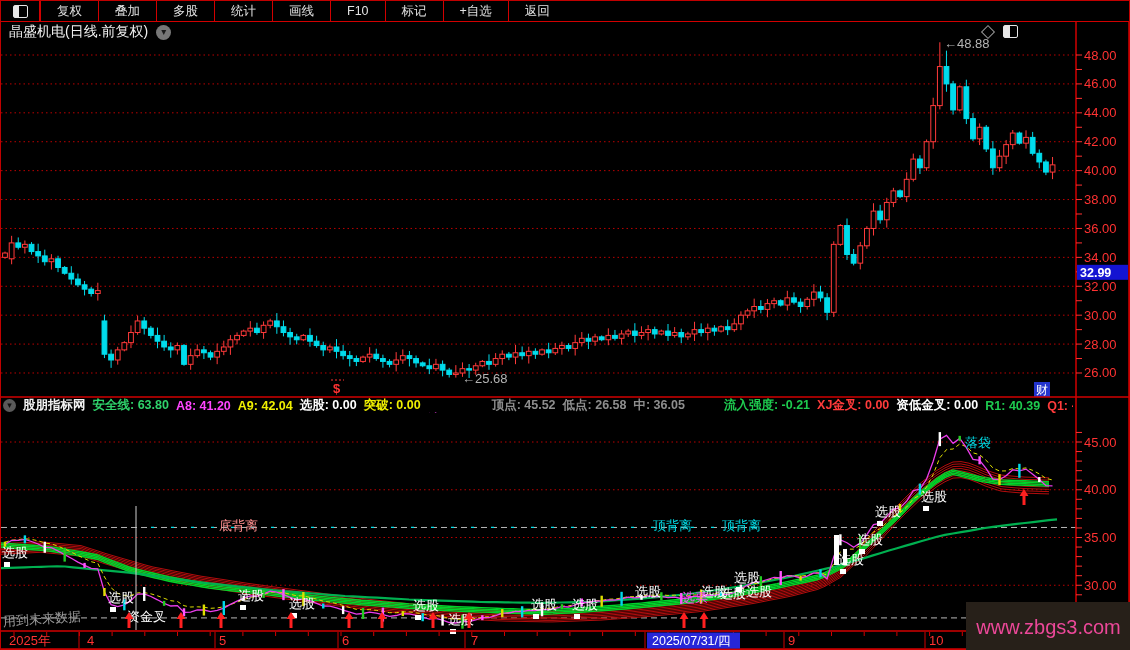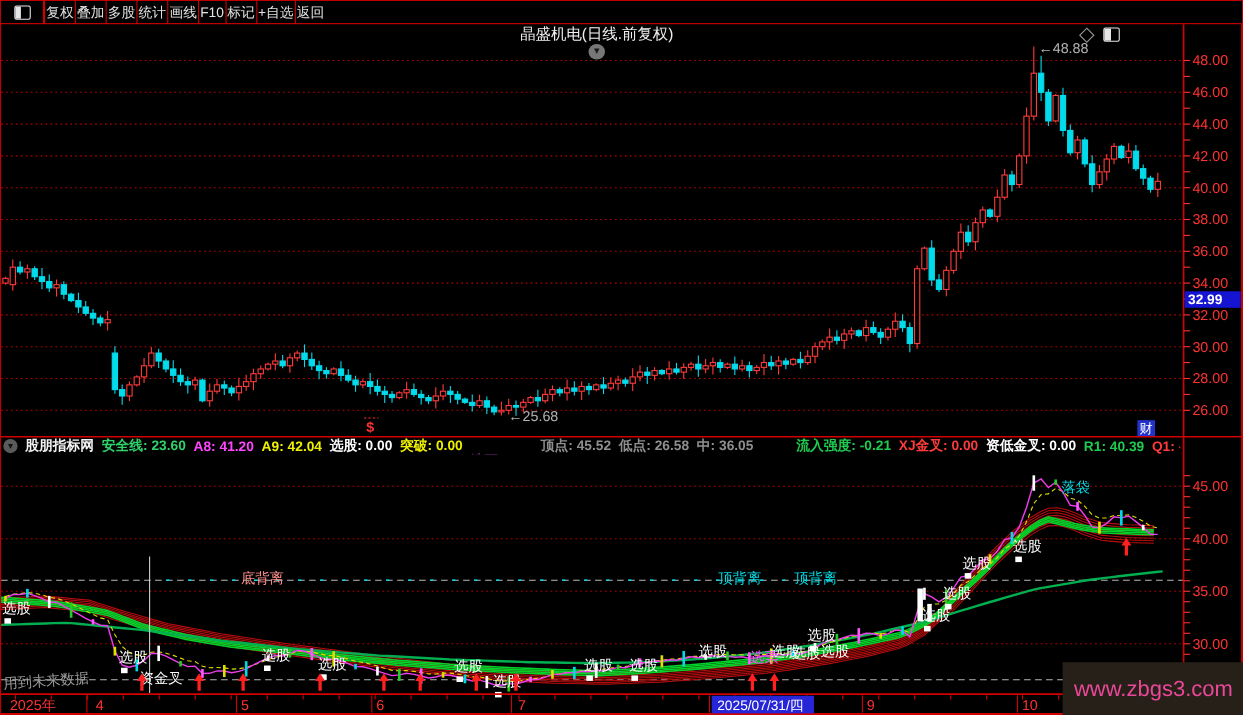--- a/index.html
+++ b/index.html
@@ -10,24 +10,24 @@
   #menubar{position:absolute;left:0;top:0;width:1128px;height:20px;display:flex;align-items:center;
     border-bottom:1px solid #d20000;background:#000;z-index:30;}
   #menu-left-iconbox{width:39px;height:20px;display:flex;align-items:center;justify-content:center;
     border-right:1px solid #d20000;box-sizing:border-box;}
   .winicon{display:inline-block;width:13px;height:11px;border:1.5px solid #e6e6e6;border-radius:2px;position:relative;}
   .winicon::before{content:"";position:absolute;left:0;top:0;width:45%;height:100%;background:#e6e6e6;}
   #period-menu{display:flex;align-items:center;gap:15px;padding-left:12px;flex:1;}
   .period-item{font-size:13px;color:#cdcdcd;cursor:default;white-space:nowrap;}
   .period-item.active{color:#00dce6;}
   #right-buttons{display:flex;height:20px;}
-  .rbtn{font-size:12.5px;color:#e2e2e2;padding:0 1px;display:flex;align-items:center;
+  .rbtn{font-size:12.5px;color:#e2e2e2;padding:0 16px;display:flex;align-items:center;
     border-left:1px solid #d20000;white-space:nowrap;}
   
-  #titlebar{position:absolute;left:0;top:21px;width:1075px;height:20px;display:flex;align-items:center;z-index:25;flex-direction:column;}
+  #titlebar{position:absolute;left:0;top:21px;width:1075px;height:20px;display:flex;align-items:center;z-index:25;}
   #stock-title{font-size:14px;color:#f0f0f0;padding-left:8px;white-space:nowrap;}
   #title-chevron{margin-left:8px;width:15px;height:15px;border-radius:50%;background:#777;
     color:#1a1a1a;font-size:10px;line-height:14px;text-align:center;}
   #title-right-icons{position:absolute;right:58px;top:3px;display:flex;gap:10px;align-items:center;}
   .diamond{width:8px;height:8px;border:1.5px solid #9a9a9a;transform:rotate(45deg);}
   
   #param-row{position:absolute;left:0;top:397px;width:1072px;height:15px;display:flex;align-items:center;
     gap:7px;overflow:hidden;white-space:nowrap;z-index:25;font-weight:bold;font-size:12.5px;}
   #param-chevron{flex:0 0 auto;width:13px;height:13px;border-radius:50%;background:#5a5a5a;color:#111;
     font-size:9px;line-height:12px;text-align:center;margin-left:2px;font-weight:normal;}
@@ -649,21 +649,21 @@
       <text x="470" y="644" fill="#ff3232" font-size="13px">7</text>
       <text x="787" y="644" fill="#ff3232" font-size="13px">9</text>
       <text x="928" y="644" fill="#ff3232" font-size="13px">10</text>
       <rect x="646" y="631.5" width="93" height="16" fill="#2626d8"></rect>
       <text x="651" y="644" fill="#ffffff" font-size="12.5px">2025/07/31/四</text>
     </svg>
 
   <div id="param-row">
     <span id="param-chevron">▾</span>
     <span id="indicator-name">股朋指标网</span>
-  <span class="pitem" style="color: rgb(47, 210, 107);">安全线: 23.60</span>
+  <span class="pitem" style="color: rgb(47, 210, 107);">安全线: 63.80</span>
       <span class="pitem" style="color: rgb(255, 69, 255);">A8: 41.20</span>
       <span class="pitem" style="color: rgb(239, 239, 0);">A9: 42.04</span>
       <span class="pitem" style="color: rgb(255, 255, 255);">选股: 0.00</span>
       <span class="pitem" style="color: rgb(239, 239, 0);">突破: 0.00</span>
       <span class="pitem" style="color: rgb(255, 69, 255); margin-top: 28px;">选票: 0.00</span>
       <span class="pitem" style="color: rgb(142, 142, 142);">顶点: 45.52</span>
       <span class="pitem" style="color: rgb(142, 142, 142);">低点: 26.58</span>
       <span class="pitem" style="color: rgb(142, 142, 142);">中: 36.05</span>
       <span class="pitem" style="color: rgb(30, 203, 79); margin-left: 32px;">流入强度: -0.21</span>
       <span class="pitem" style="color: rgb(255, 59, 59);">XJ金叉: 0.00</span>

